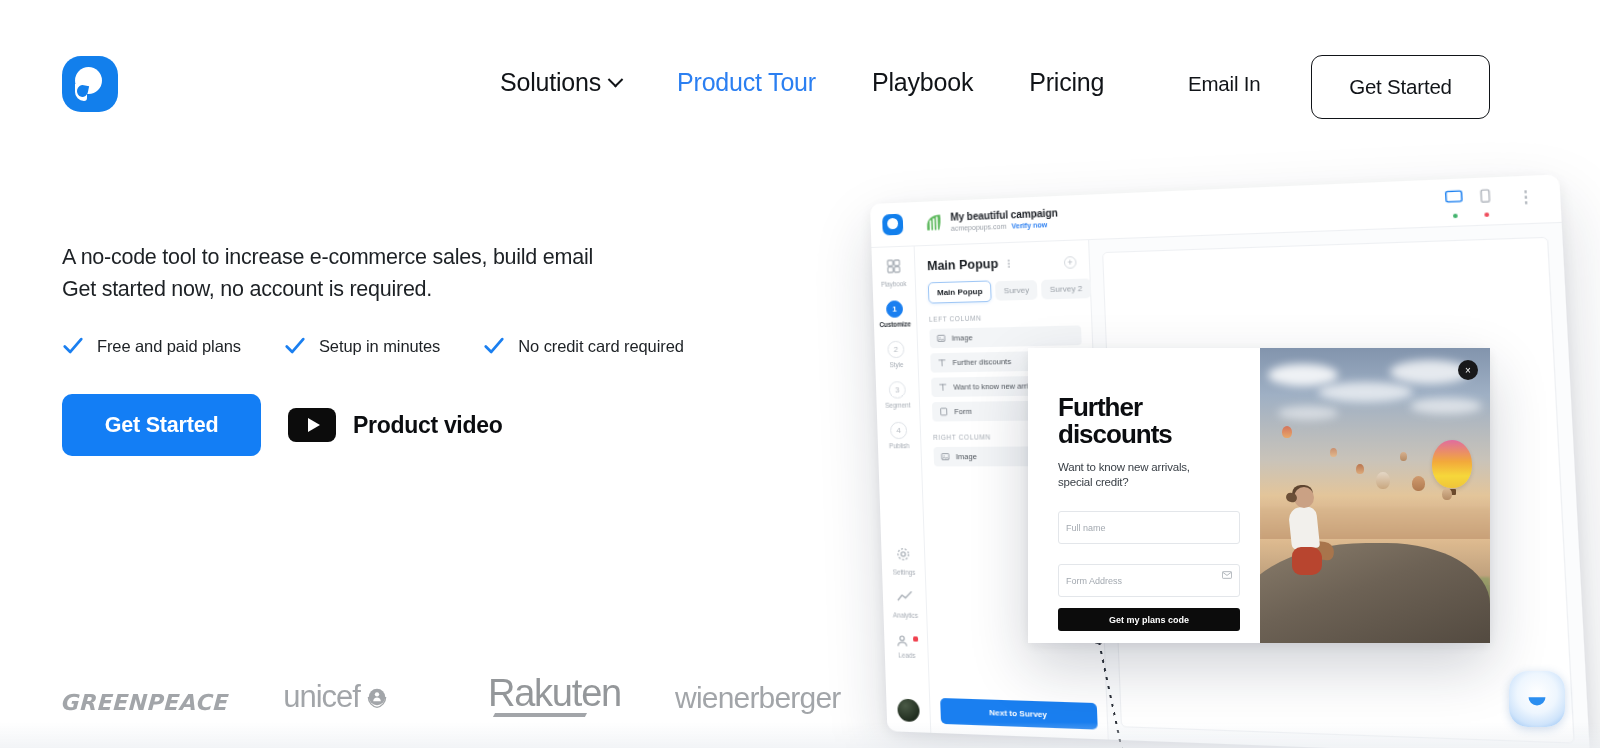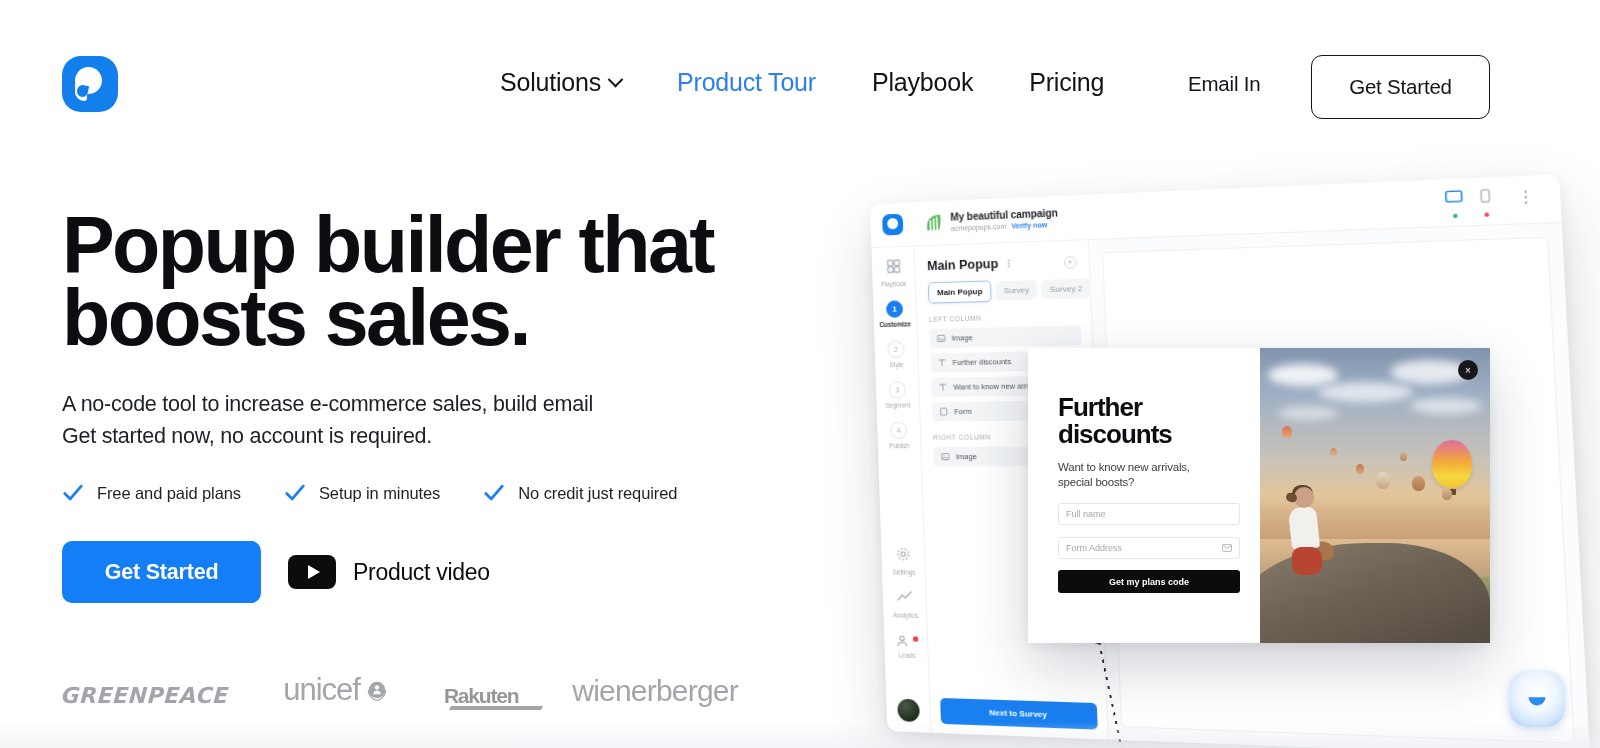--- a/index.html
+++ b/index.html
@@ -50,29 +50,29 @@
 
   .cta-row{ margin-top:37px; display:flex; align-items:center; }
   .btn-primary{ width:199px; height:62px; background:#137ef5; border-radius:10px; color:#fff;
     font-size:21.5px; font-weight:700; display:flex; align-items:center; justify-content:center;
     cursor:pointer; letter-spacing:-0.2px; border:none; }
   .video-link{ display:flex; align-items:center; margin-left:27px; cursor:pointer; }
   .yt{ width:48px; height:34px; background:#0c0c0c; border-radius:8px; display:flex;
     align-items:center; justify-content:center; }
   .yt-tri{ width:0; height:0; border-left:12px solid #fff; border-top:7.5px solid transparent;
     border-bottom:7.5px solid transparent; margin-left:3px; }
-  .video-label{ margin-left:17px; font-size:23px; color:#0b0d10; font-weight:400; letter-spacing:-0.3px; }
+  .video-label{ margin-left:17px; font-size:23px; color:#0b0d10; font-weight:700; letter-spacing:-0.3px; }
 
   .brands{ position:absolute; left:62px; top:672px; display:flex; align-items:flex-end; z-index:30; }
   .brand{ color:#8e9296; opacity:.82; margin-right:54px; white-space:nowrap; }
   .b-greenpeace{ font-size:22px; font-weight:700; font-style:italic; letter-spacing:.5px;
     transform:skewX(-4deg); font-family:"DejaVu Sans", sans-serif; }
   .b-unicef{ font-size:31px; font-weight:300; letter-spacing:-1px; display:flex; align-items:center; }
   .b-unicef .uni-mark{ margin-left:4px; width:26px; height:26px; }
-  .b-rakuten{ font-size:21px; font-weight:700; letter-spacing:-1.2px; position:relative; color:#7d8184; }
+  .b-rakuten{ font-size:38px; font-weight:400; letter-spacing:-1.2px; position:relative; color:#7d8184;margin-left:44px; }
   .b-rakuten .underline{ position:absolute; left:6px; bottom:-2px; width:92px; height:4px;
     background:#8e9296; transform:skewX(-28deg); }
   .b-wiener{ font-size:30px; font-weight:400; letter-spacing:-0.8px; }
 
   
   .mock-wrap{ position:absolute; left:840px; top:176px; width:760px; height:572px; z-index:10; }
 
   .app-window{ position:absolute; left:30px; top:28px; width:640px; height:520px; background:#fff;
     border-radius:10px; box-shadow:0 26px 60px rgba(25,35,60,.17), 0 4px 16px rgba(25,35,60,.08);
     transform: perspective(1500px) rotateY(-13deg) rotateZ(-2.4deg) rotateX(2deg);
@@ -139,21 +139,21 @@
 
   
   .popup{ position:absolute; left:188px; top:172px; width:462px; height:295px; background:#fff;
     display:flex; box-shadow:0 24px 55px rgba(20,30,55,.20), 0 3px 12px rgba(20,30,55,.08);
     z-index:20; }
   .pp-left{ width:232px; padding:46px 20px 0 30px; }
   .pp-h{ font-size:26px; font-weight:800; line-height:1.05; letter-spacing:-1px; color:#0b0d10; }
   .pp-h span{ display:block; }
   .pp-sub{ margin-top:11px; font-size:11.5px; line-height:1.38; color:#3a4047; letter-spacing:-.2px; }
   .pp-sub span{ display:block; }
-  .pp-input{ margin-top:12px; height:22px; border:1px solid #e3e6ea; border-radius:3px;
+  .pp-input{ margin-top:20px; height:33px; border:1px solid #e3e6ea; border-radius:3px;
     display:flex; align-items:center; padding:0 7px; font-size:9px; color:#a3a9b0; position:relative; }
   .pp-input .mail{ position:absolute; right:7px; top:6px; width:10px; height:8px; }
   .pp-btn{ margin-top:11px; height:23px; background:#0c0c0c; border-radius:3px; color:#fff;
     font-size:9px; font-weight:700; display:flex; align-items:center; justify-content:center; }
   .pp-img{ width:230px; position:relative; overflow:hidden; }
   .pp-close{ position:absolute; right:12px; top:12px; width:20px; height:20px; border-radius:50%;
     background:#18181a; color:#fff; font-size:10px; display:flex; align-items:center;
     justify-content:center; z-index:5; }
 
   
@@ -240,24 +240,20 @@
       <div class="nav-item">
         <a>Pricing</a>
       </div>
     </div>
 
     <a class="signin">Email In</a>
     <div class="getstarted-outline">Get Started</div>
   </div>
 
   <div class="hero-left">
-    <div class="h1">
-      <span>Popup builder that</span>
-      <span>boosts sales.</span>
-    </div>
 
     <div class="sub">
       <span>A no-code tool to increase e-commerce sales, build email</span>
       <span>Get started now, no account is required.</span>
     </div>
 
     <div class="features">
       <div class="feat">
         <svg class="check" viewBox="0 0 24 24">
           <path d="M3 12.5 L9 18.5 L21 4.5" fill="none" stroke="#1a7ff0" stroke-width="3" stroke-linecap="round" stroke-linejoin="round"></path>
@@ -267,21 +263,21 @@
       <div class="feat">
         <svg class="check" viewBox="0 0 24 24">
           <path d="M3 12.5 L9 18.5 L21 4.5" fill="none" stroke="#1a7ff0" stroke-width="3" stroke-linecap="round" stroke-linejoin="round"></path>
         </svg>
         <span class="feat-label">Setup in minutes</span>
       </div>
       <div class="feat">
         <svg class="check" viewBox="0 0 24 24">
           <path d="M3 12.5 L9 18.5 L21 4.5" fill="none" stroke="#1a7ff0" stroke-width="3" stroke-linecap="round" stroke-linejoin="round"></path>
         </svg>
-        <span class="feat-label">No credit just required</span>
+        <span class="feat-label">No credit card required</span>
       </div>
     </div>
 
     <div class="cta-row">
       <div class="btn-primary">Get Started</div>
       <div class="video-link">
         <div class="yt">
             <div class="yt-tri"></div>
           </div>
         <div class="video-label">Product video</div>
@@ -464,21 +460,21 @@
     </div>
 
     <div class="popup">
       <div class="pp-left">
         <div class="pp-h">
           <span>Further</span>
           <span>discounts</span>
         </div>
         <div class="pp-sub">
           <span>Want to know new arrivals,</span>
-          <span>special boosts?</span>
+          <span>special credit?</span>
         </div>
         <div class="pp-input">
           <span>Full name</span>
         </div>
         <div class="pp-input">
           <span>Form Address</span>
           <svg class="mail" viewBox="0 0 24 18">
             <rect x="1" y="1" width="22" height="16" rx="2" fill="none" stroke="#a3a9b0" stroke-width="2"></rect>
             <path d="M1.8 2.5 L12 10 L22.2 2.5" fill="none" stroke="#a3a9b0" stroke-width="2"></path>
           </svg>

